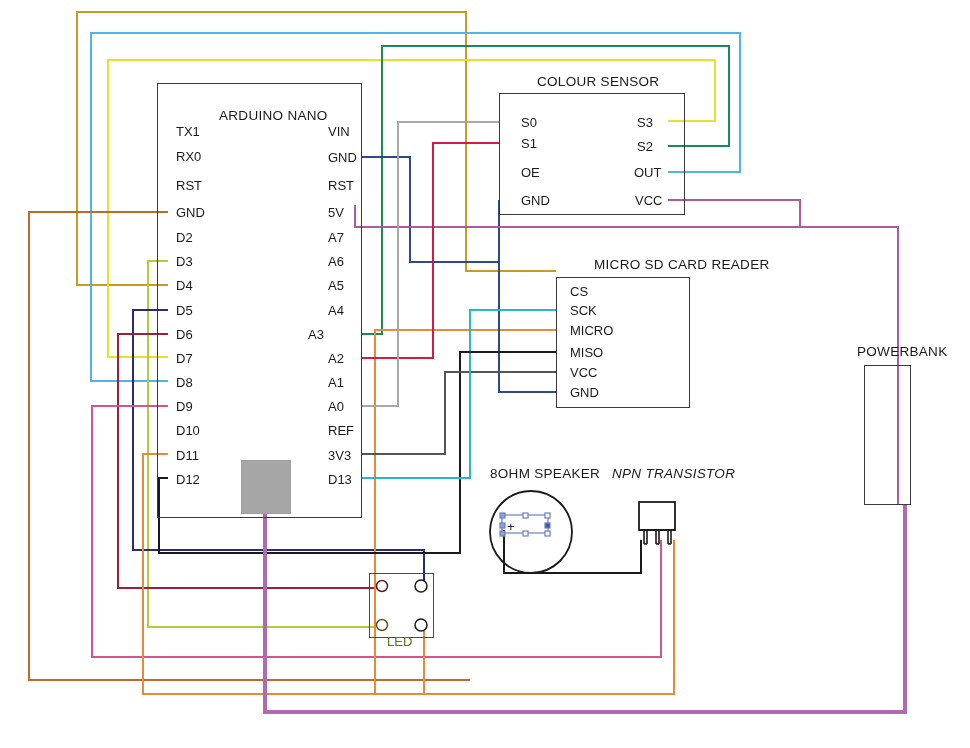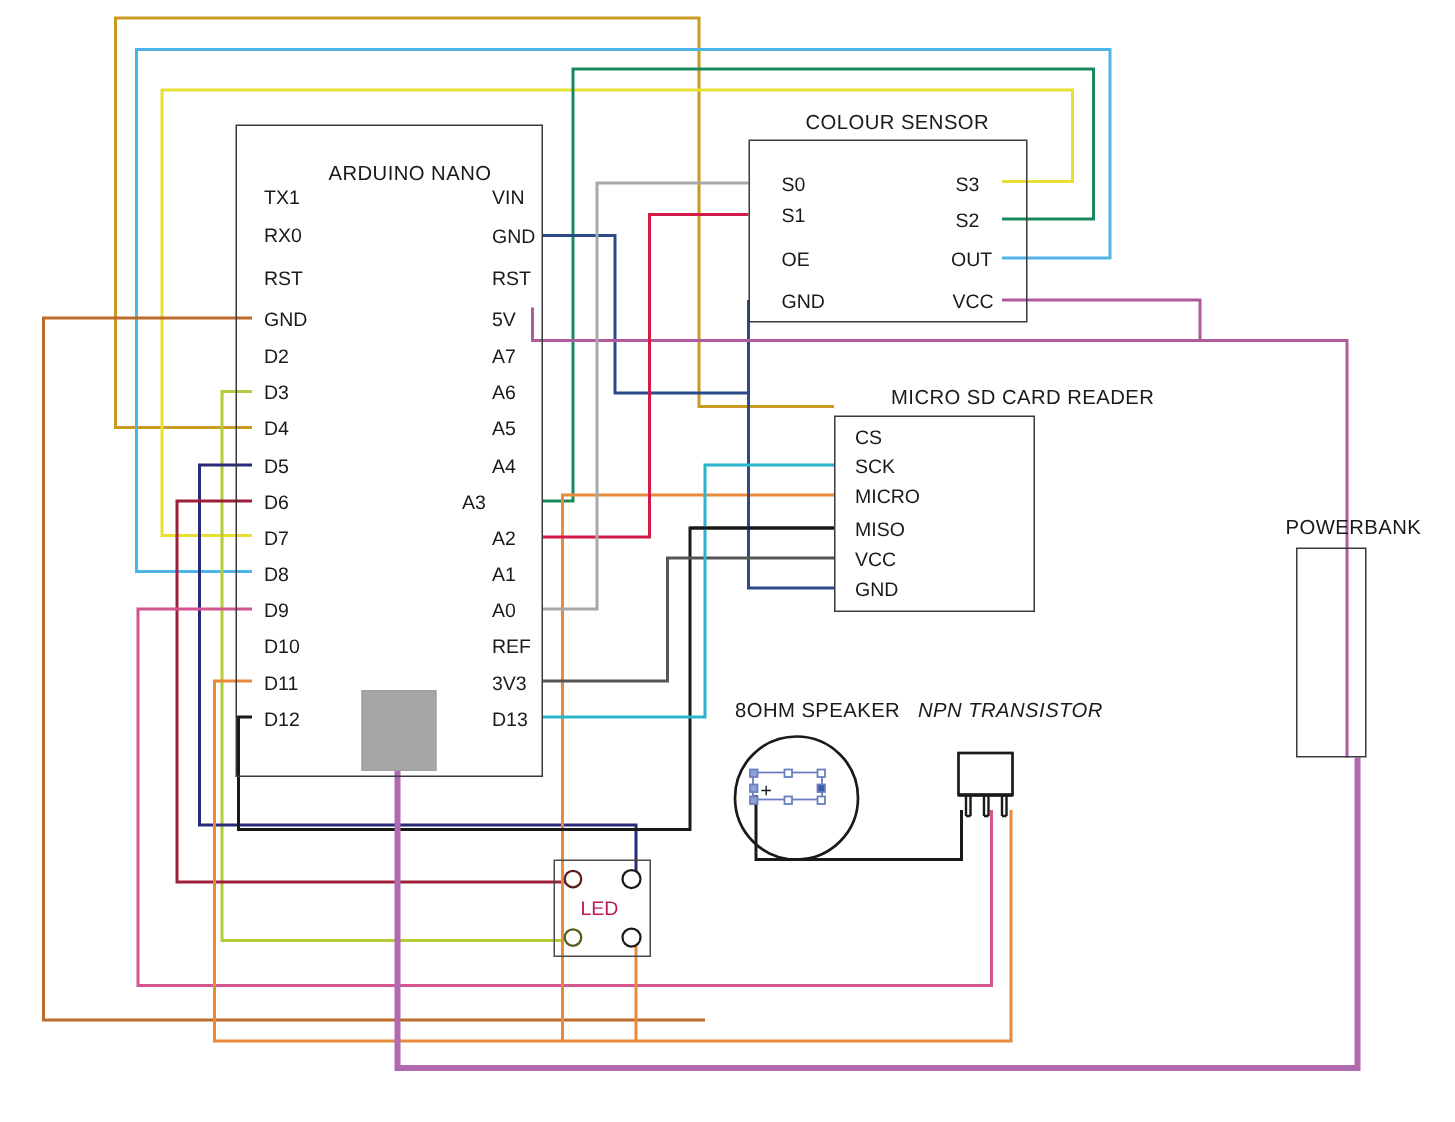--- a/index.html
+++ b/index.html
@@ -49,21 +49,22 @@
     border: 1px solid #a0a0a0;
   }
   .led-box {
     position: absolute;
     border: 1.6px solid #4a4a4a;
     box-sizing: border-box;
   }
   .led-label {
     position: absolute;
     font-size: 13px;
-    color: #be185d;
+    color: #4d7c0f;
+    margin-top: 36px;
   }
   .pb-box {
     position: absolute;
     border: 1.8px solid #3a3a3a;
     box-sizing: border-box;
   }
 </style>
 </head>
 <body>
 

